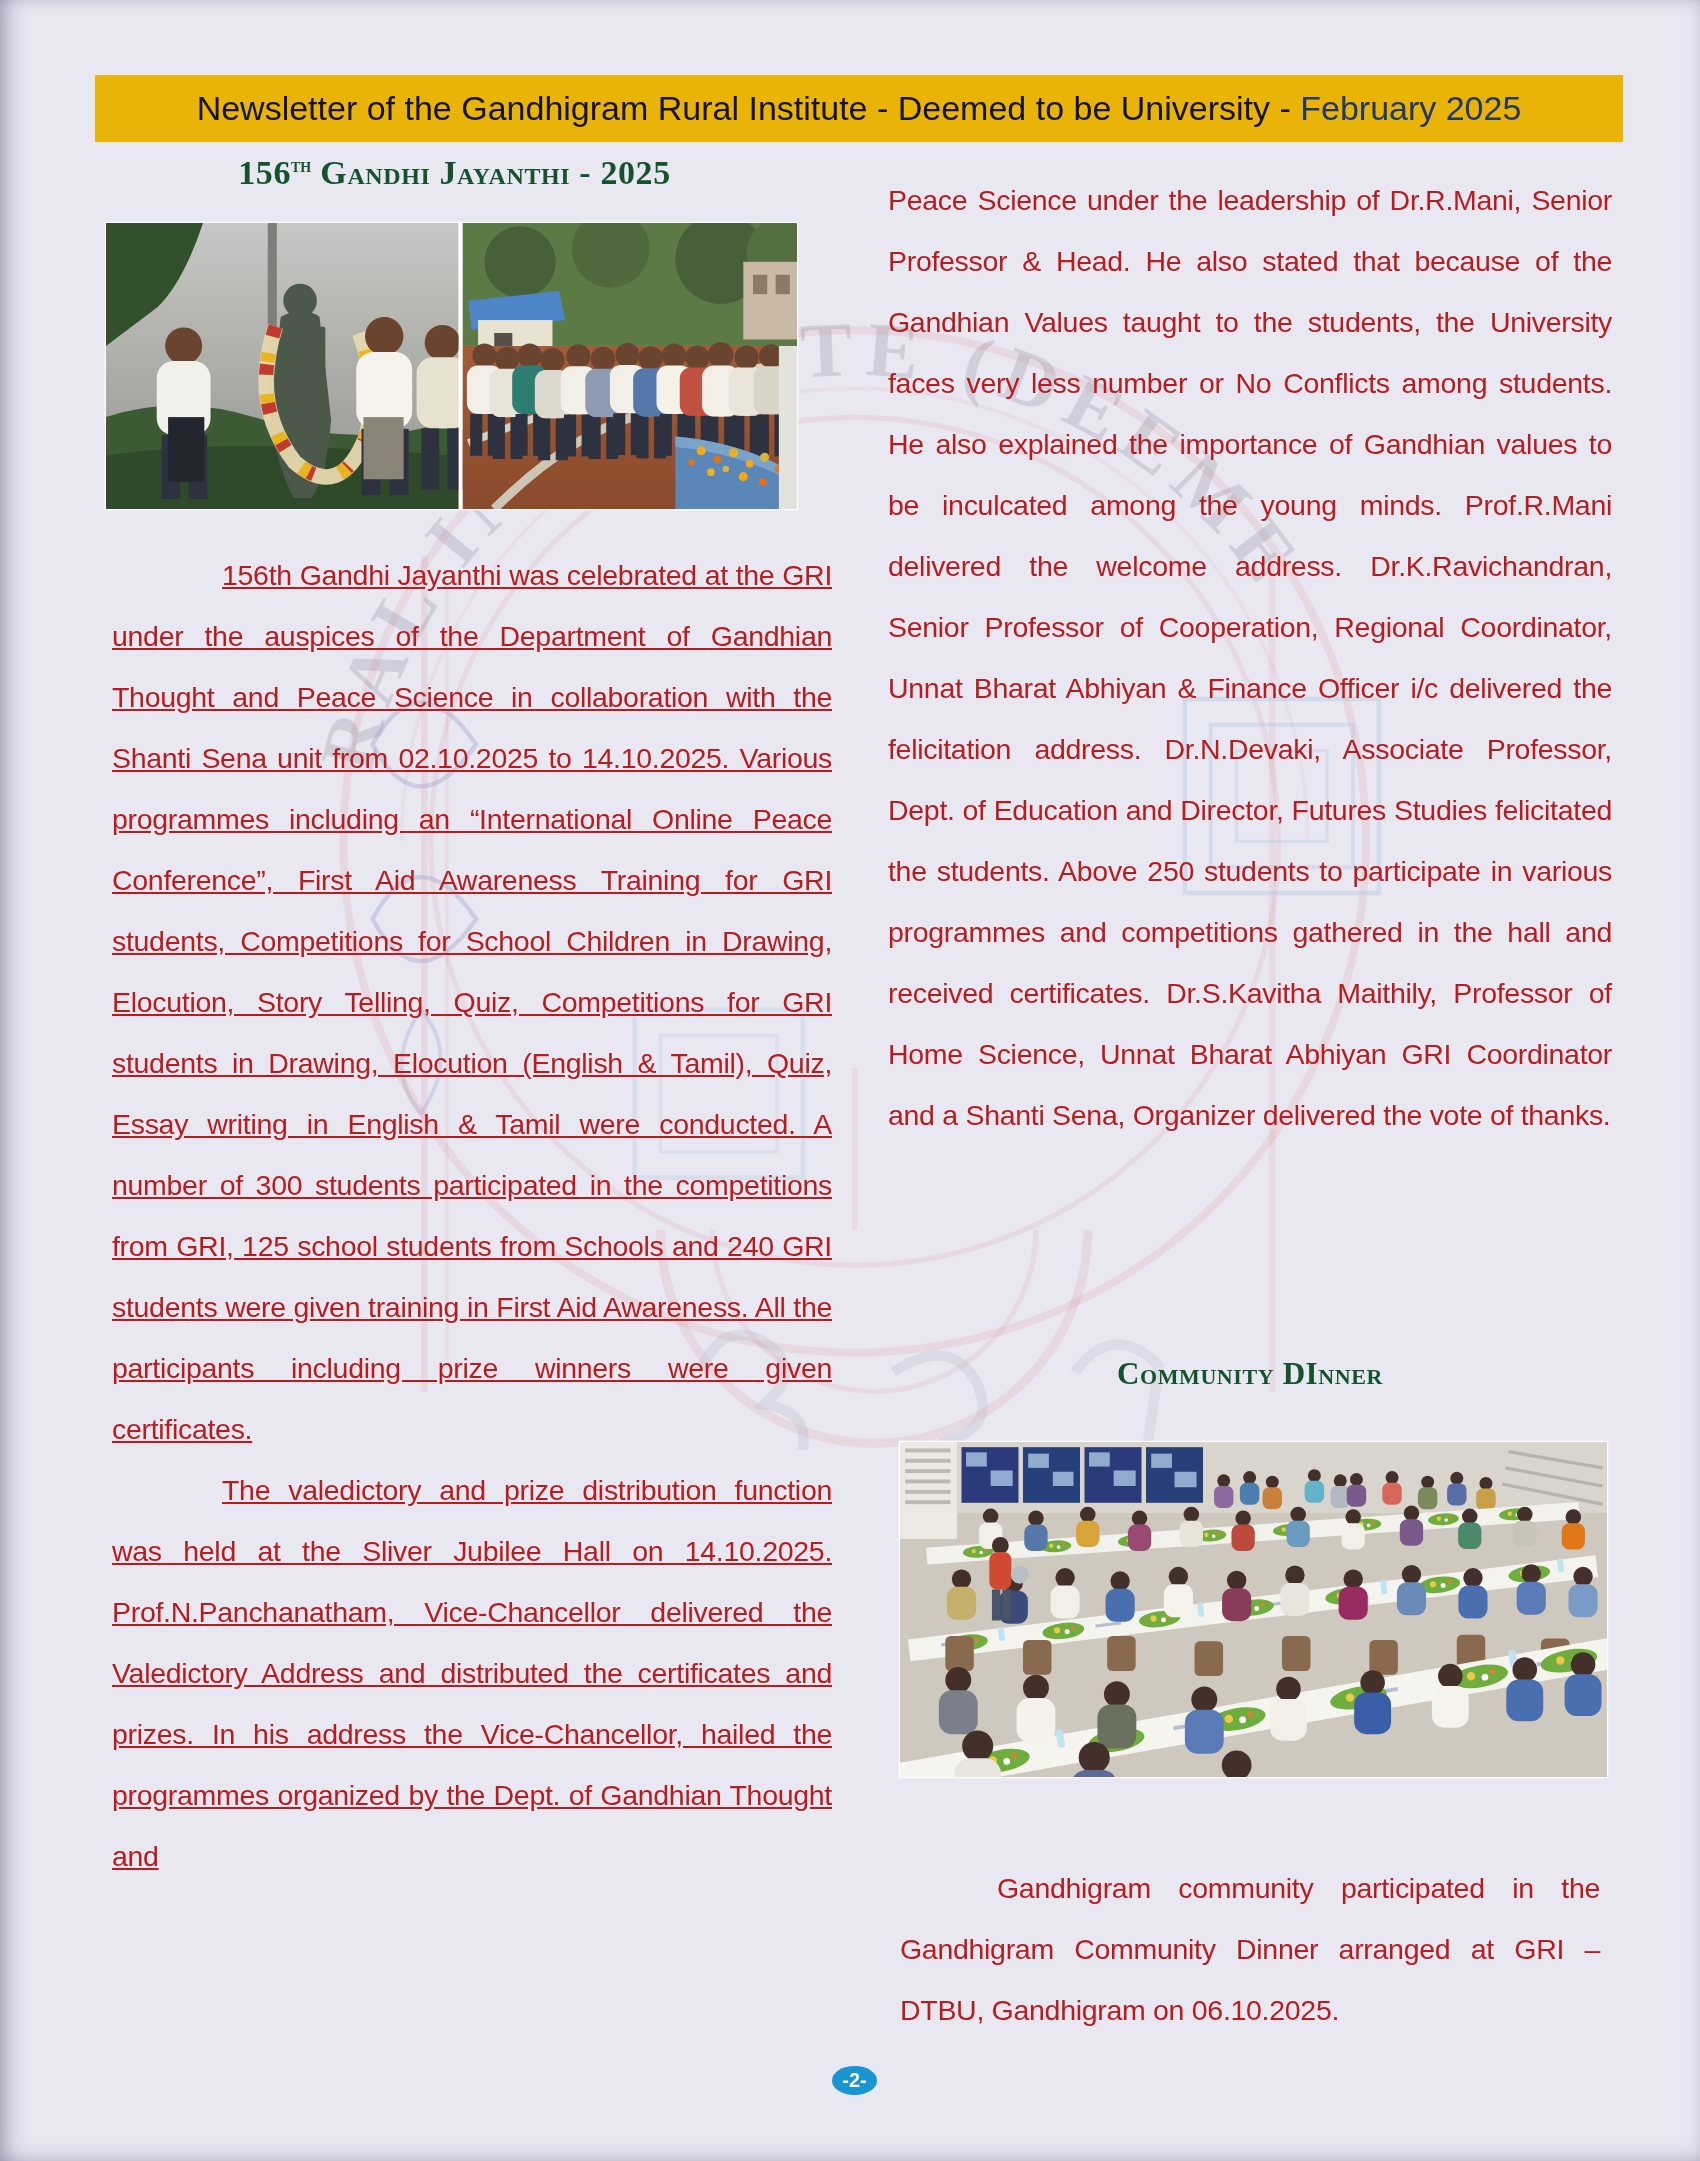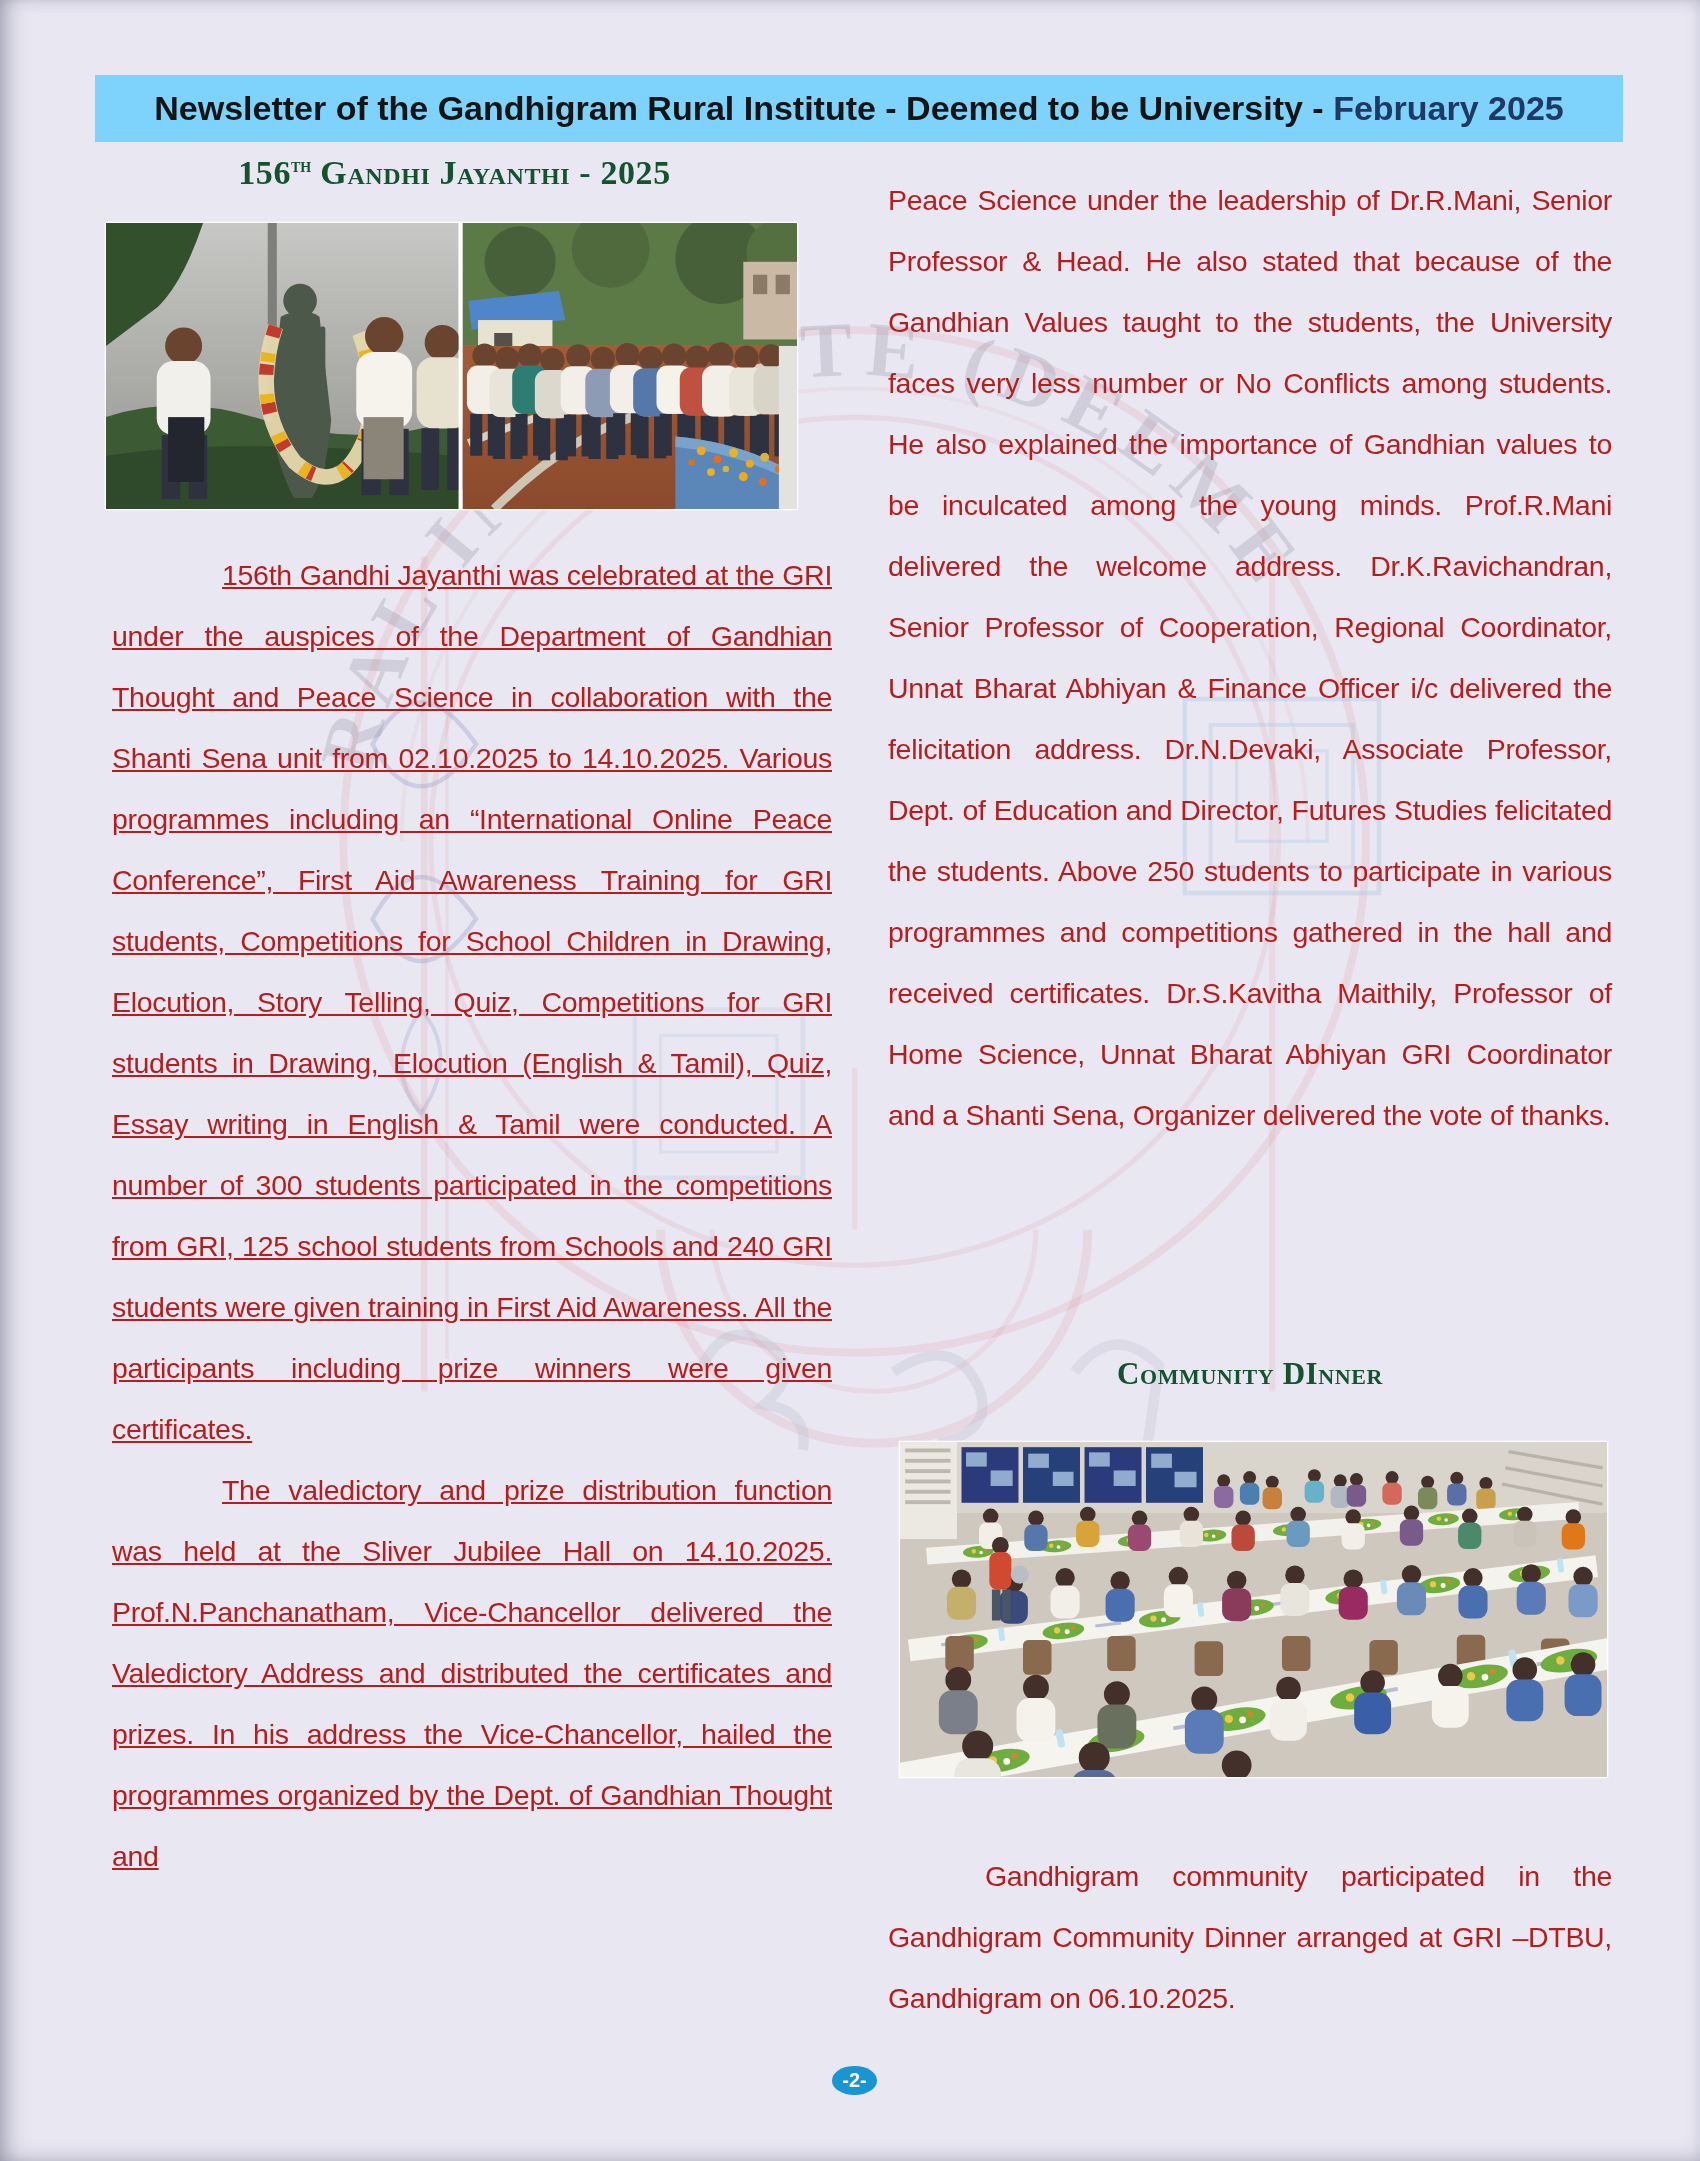--- a/index.html
+++ b/index.html
@@ -13,23 +13,23 @@
     box-shadow:
       inset 17px 0 24.6px -13px rgba(90,90,115,.55),
       inset -9px 0 18px -10.4px rgba(140,140,165,.35),
       inset 0 -11.7px 21px -11.7px rgba(120,120,145,.35),
       inset 0 9px 17px -11.7px rgba(150,150,175,.30);
   }
   .watermark{position:absolute;left:0;top:0;z-index:0;pointer-events:none;}
 
   .banner{
     position:absolute;left:95px;top:75px;width:1528px;height:67px;
-    background:#7dd3fc;z-index:2;
+    background:#eab308;z-index:2;
     display:flex;align-items:center;justify-content:center;
-    font-weight:bold;font-size:34px;color:#141414;white-space:pre;
+    font-weight:normal;font-size:34px;color:#141414;white-space:pre;
   }
   .banner .date{color:#1f3864;}
 
   .h-serif{
     position:absolute;z-index:2;text-align:center;
     font-family:"Liberation Serif", serif;font-weight:bold;
     font-variant:small-caps;color:#14532d;letter-spacing:0.6px;
   }
   #h1{left:95px;top:154px;width:719px;font-size:34px;}
   #h1 sup{font-size:60%;vertical-align:super;letter-spacing:0;}
@@ -42,21 +42,21 @@
 
   .body-col{
     position:absolute;z-index:2;color:#b91c1c;
     font-size:28.5px;line-height:61px;text-align:justify;letter-spacing:-0.3px;
   }
   #lcol{left:112px;top:545px;width:720px;text-decoration:underline;}
   #rcol{left:888px;top:170px;width:724px;}
   #rcol2{left:888px;top:1846px;width:724px;}
   .ind{ text-indent:110px;margin:0;}
   .noind{text-indent:0;margin:0;}
-  #rcol2 p{text-indent:97px;margin:0;}
+  #rcol2 p{text-indent:97px;margin:12px;}
 
   .page-badge{
     position:absolute;left:832px;top:2066px;width:45px;height:28.5px;z-index:2;
     background:#1995d1;border-radius:50%;
     color:#fff;font-weight:bold;font-size:20px;
     display:flex;align-items:center;justify-content:center;
   }
 </style>
 </head>
 <body>

